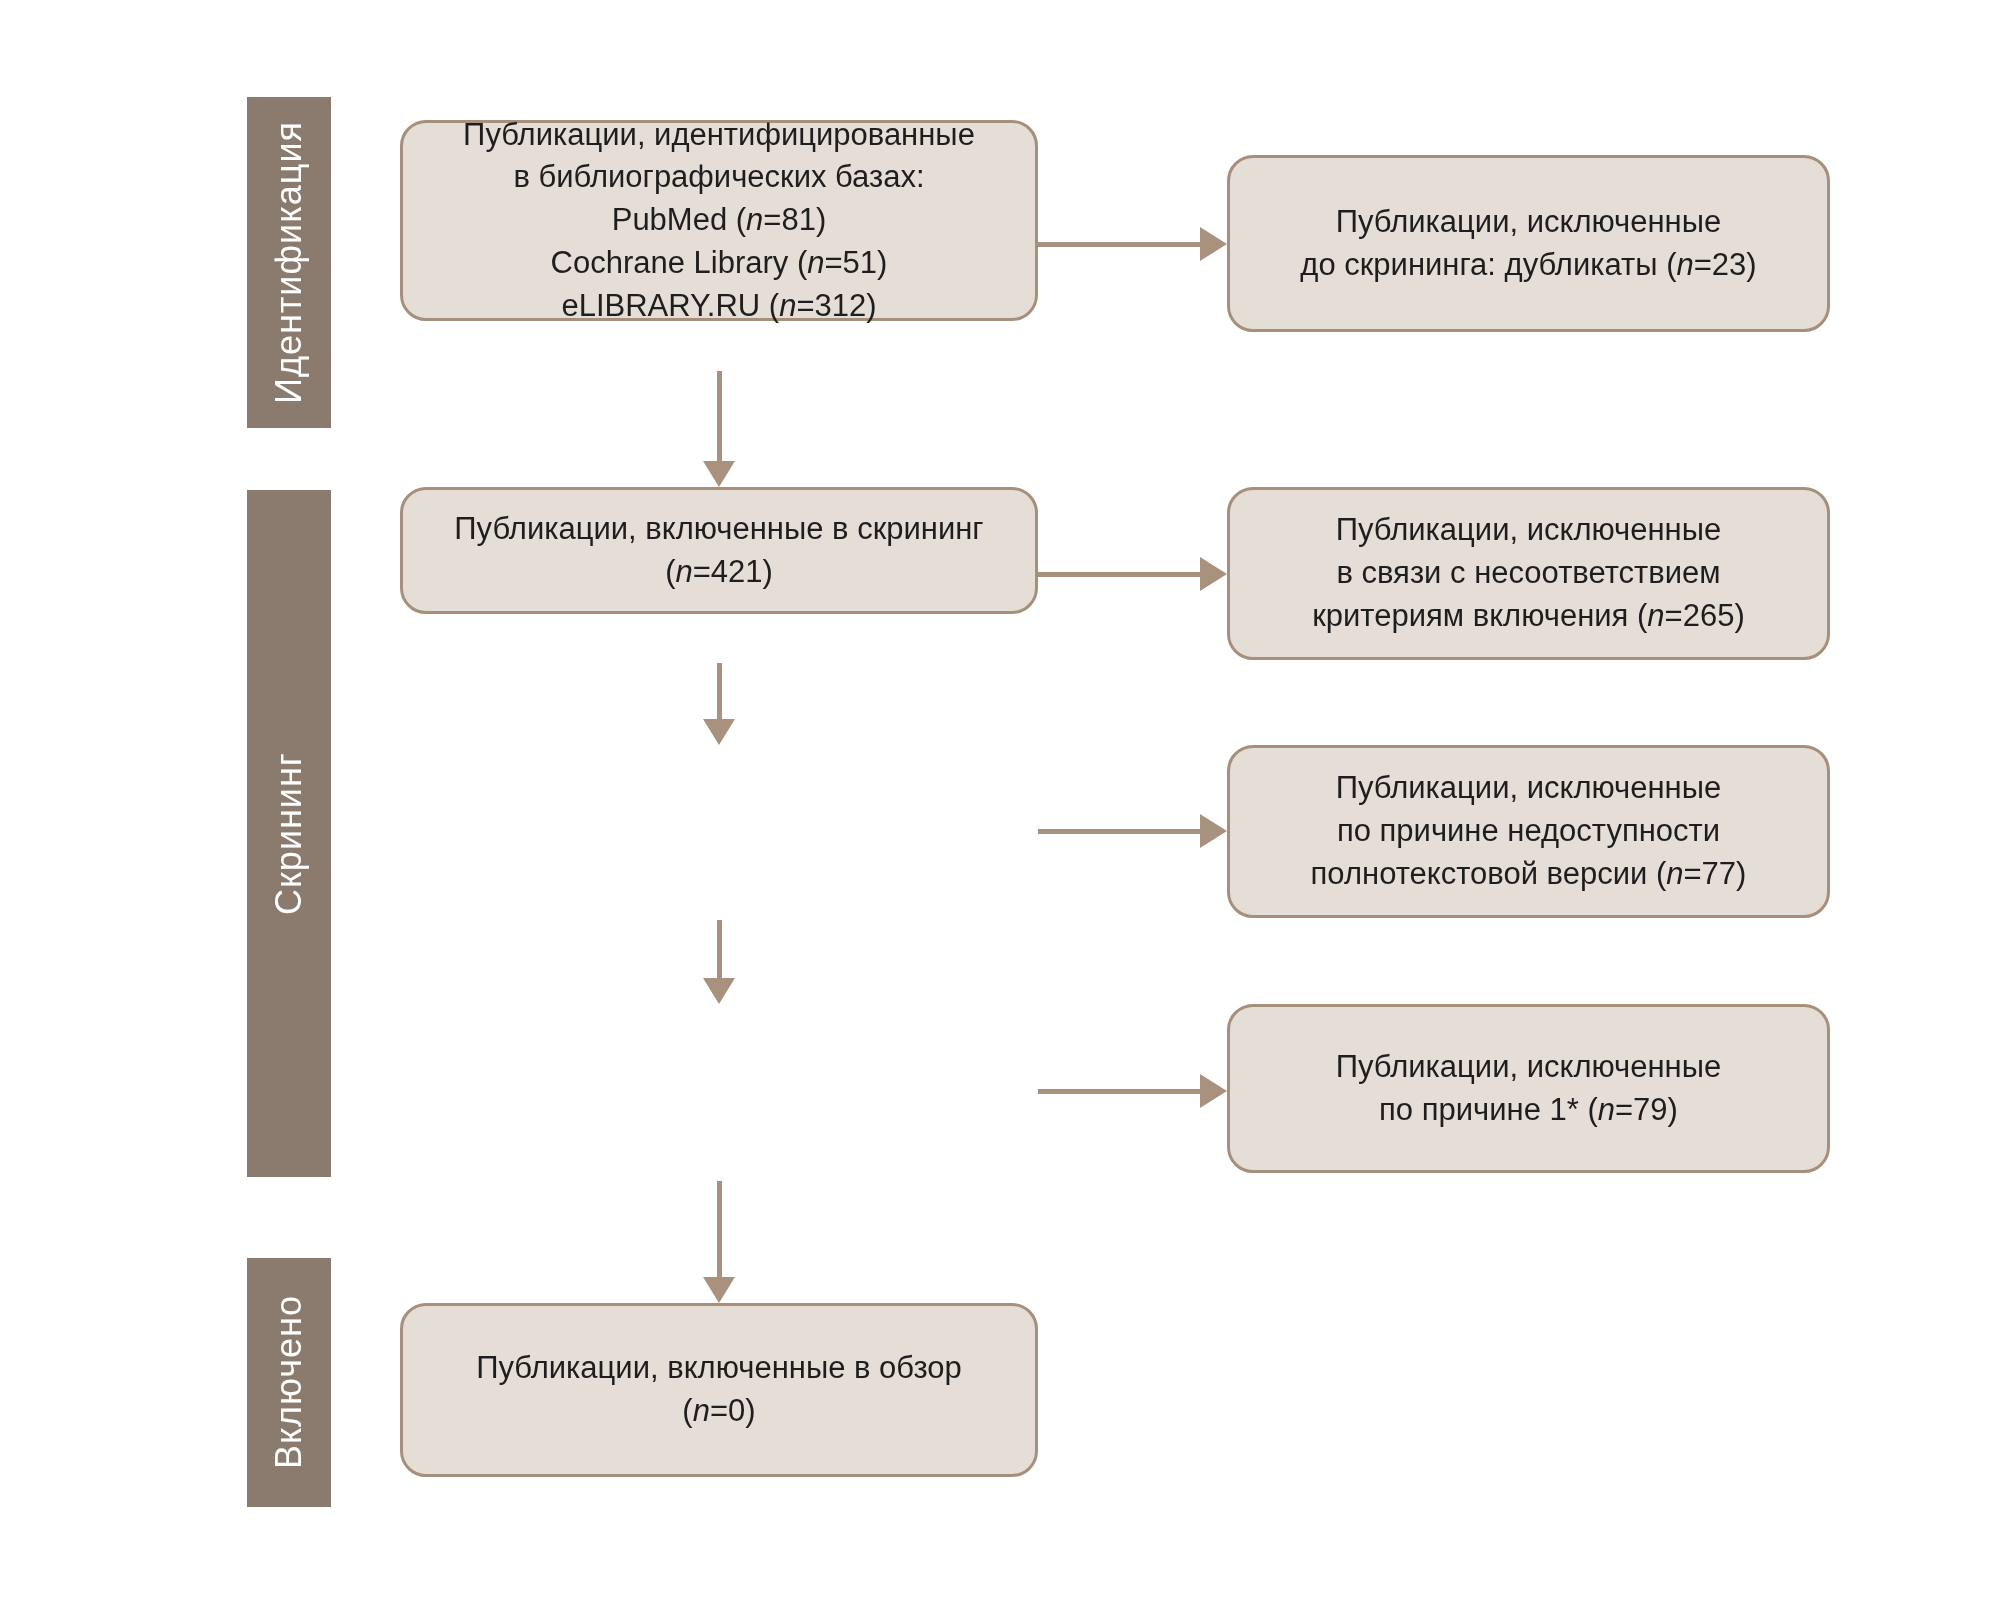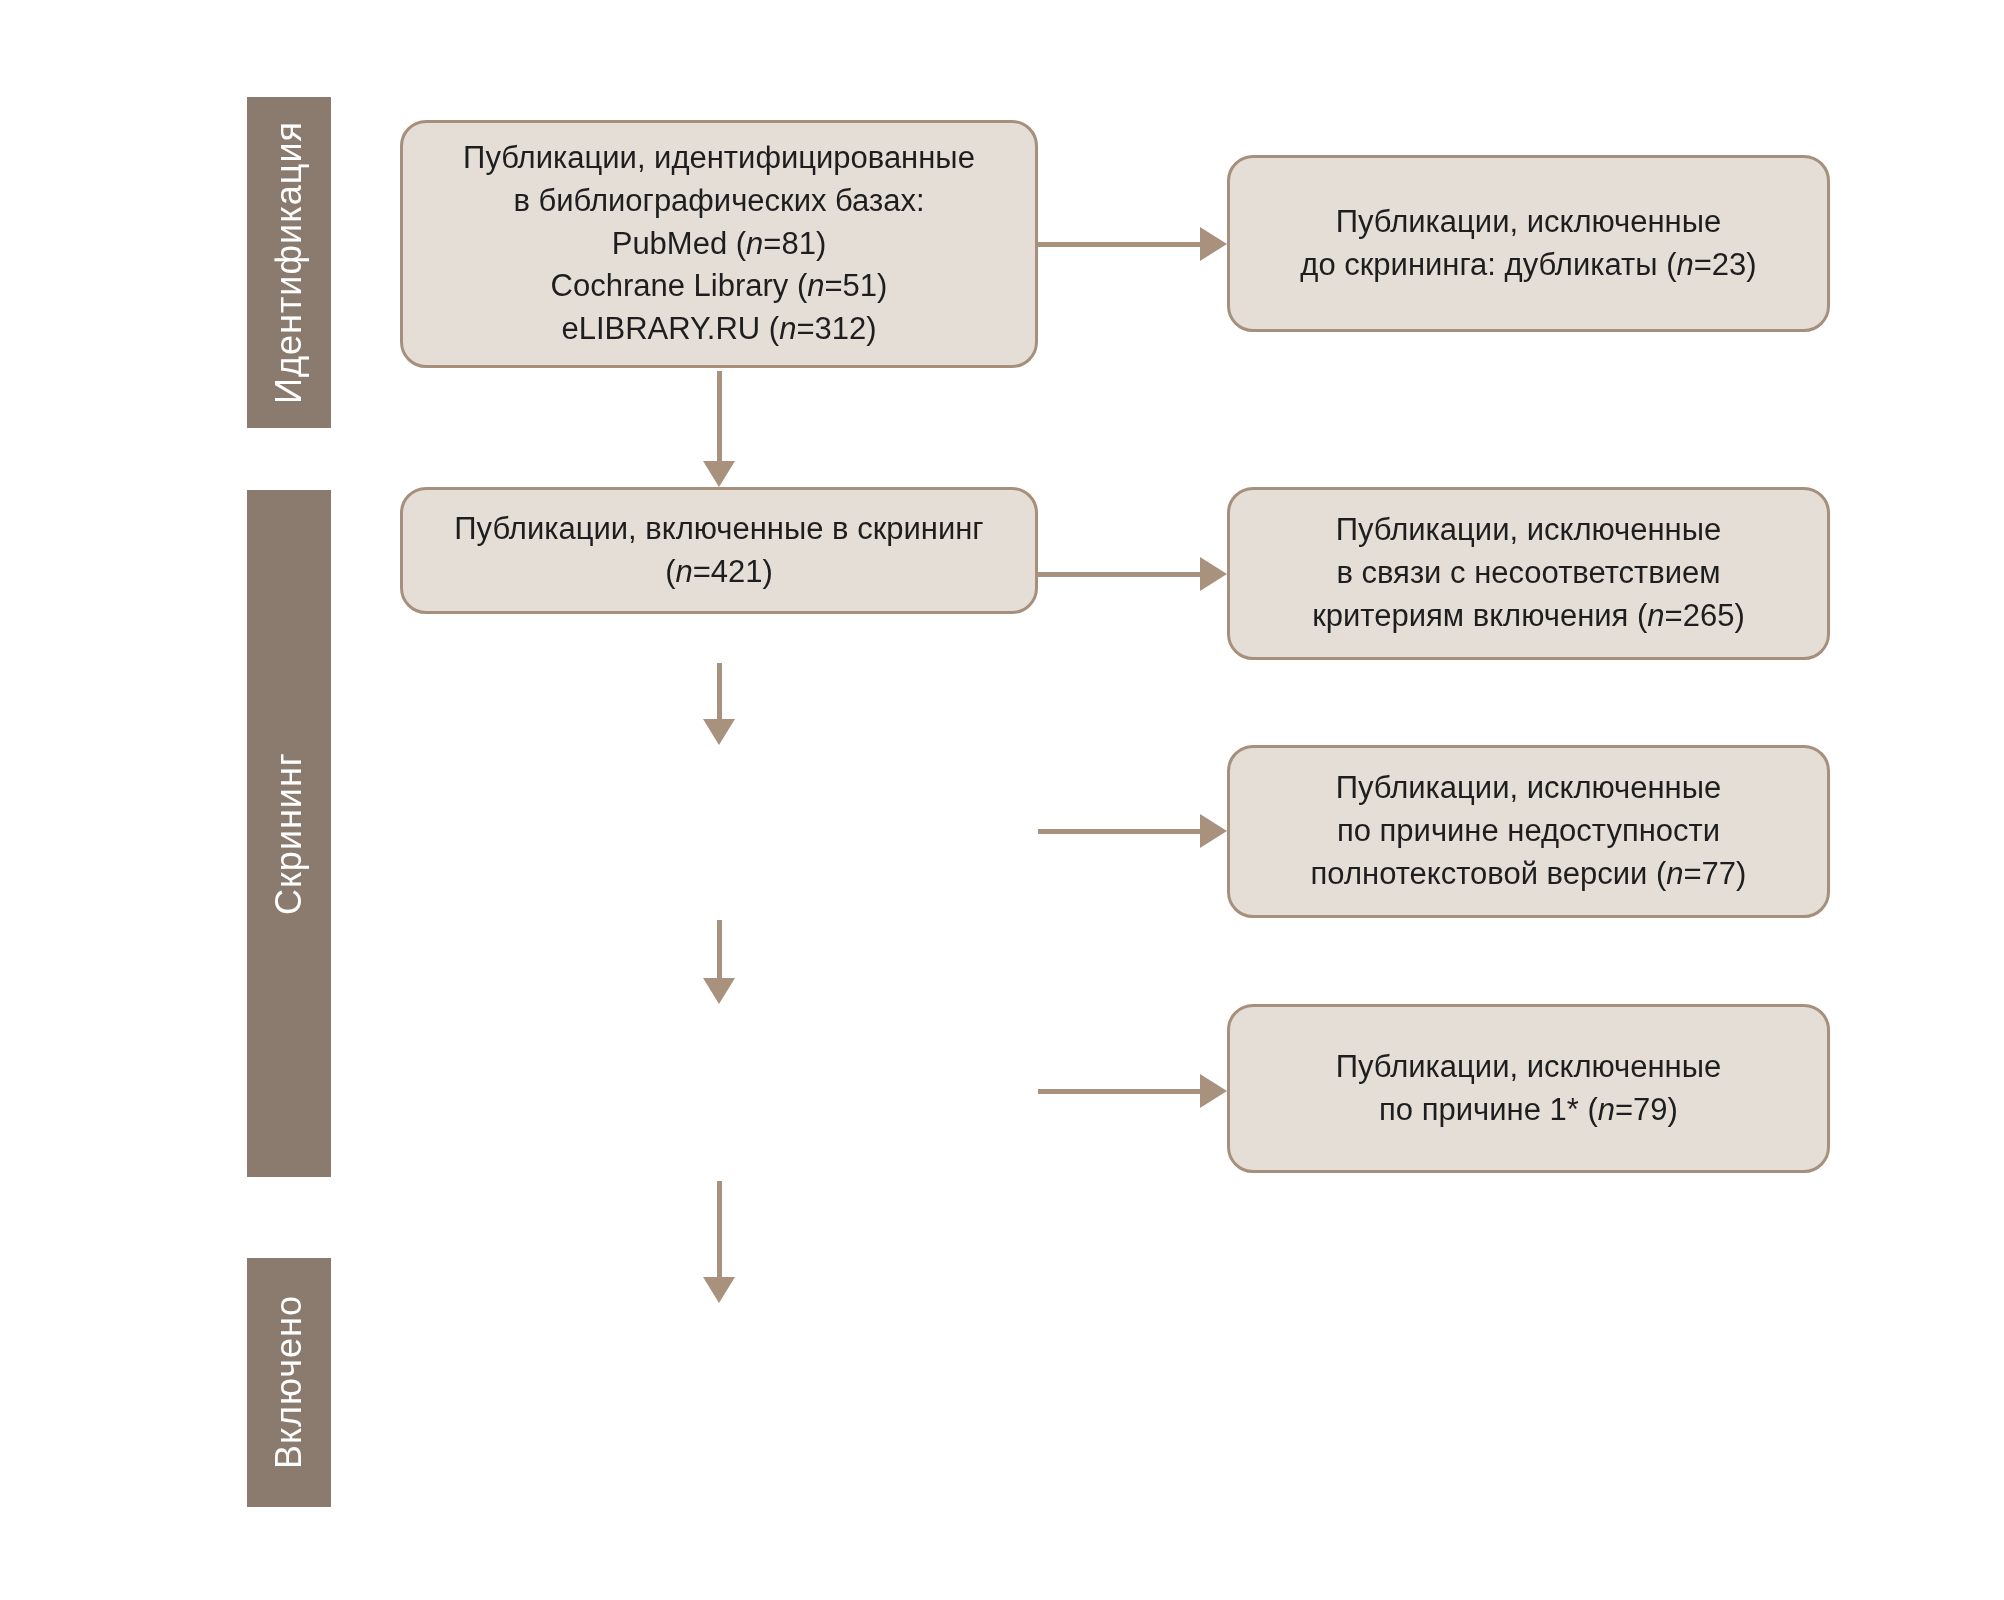--- a/index.html
+++ b/index.html
@@ -55,21 +55,21 @@
     display: flex;
     align-items: center;
     justify-content: center;
     text-align: center;
     color: var(--box-text);
     font-size: 31px;
     line-height: 1.38;
     padding: 6px 22px;
   }
   .main-box { left: 400px; width: 638px; }
-  #box-identified   { top: 120px;  height: 248px; }
+  #box-identified   { top: 120px;  height: 201px; }
   #box-screened     { top: 487px;  height: 127px; }
   #box-fulltext     { top: 745px;  height: 172px; }
   #box-eligibility  { top: 1004px; height: 174px; }
   #box-included     { top: 1303px; height: 174px; }
 
   .excl-box { left: 1227px; width: 603px; }
   #excl-duplicates  { top: 155px;  height: 177px; }
   #excl-criteria    { top: 487px;  height: 173px; }
   #excl-nofulltext  { top: 745px;  height: 173px; }
   #excl-reason1     { top: 1004px; height: 169px; }
@@ -146,20 +146,23 @@
   <div class="stage-bar" id="bar-included">
     <span class="stage-label">Включено</span>
   </div>
 
   <div class="box main-box" id="box-identified">
     <div>Публикации, идентифицированные<br>в библиографических базах:<br>PubMed (<i>n</i>=81)<br>Cochrane Library (<i>n</i>=51)<br>eLIBRARY.RU (<i>n</i>=312)</div>
   </div>
   <div class="box main-box" id="box-screened">
     <div>Публикации, включенные в скрининг<br>(<i>n</i>=421)</div>
   </div>
+  <div class="box main-box" id="box-included">
+    <div>Публикации, включенные в обзор<br>(<i>n</i>=0)</div>
+  </div>
 
   <div class="box excl-box" id="excl-duplicates">
     <div>Публикации, исключенные<br>до скрининга: дубликаты (<i>n</i>=23)</div>
   </div>
   <div class="box excl-box" id="excl-criteria">
     <div>Публикации, исключенные<br>в связи с несоответствием<br>критериям включения (<i>n</i>=265)</div>
   </div>
   <div class="box excl-box" id="excl-nofulltext">
     <div>Публикации, исключенные<br>по причине недоступности<br>полнотекстовой версии (<i>n</i>=77)</div>
   </div>

